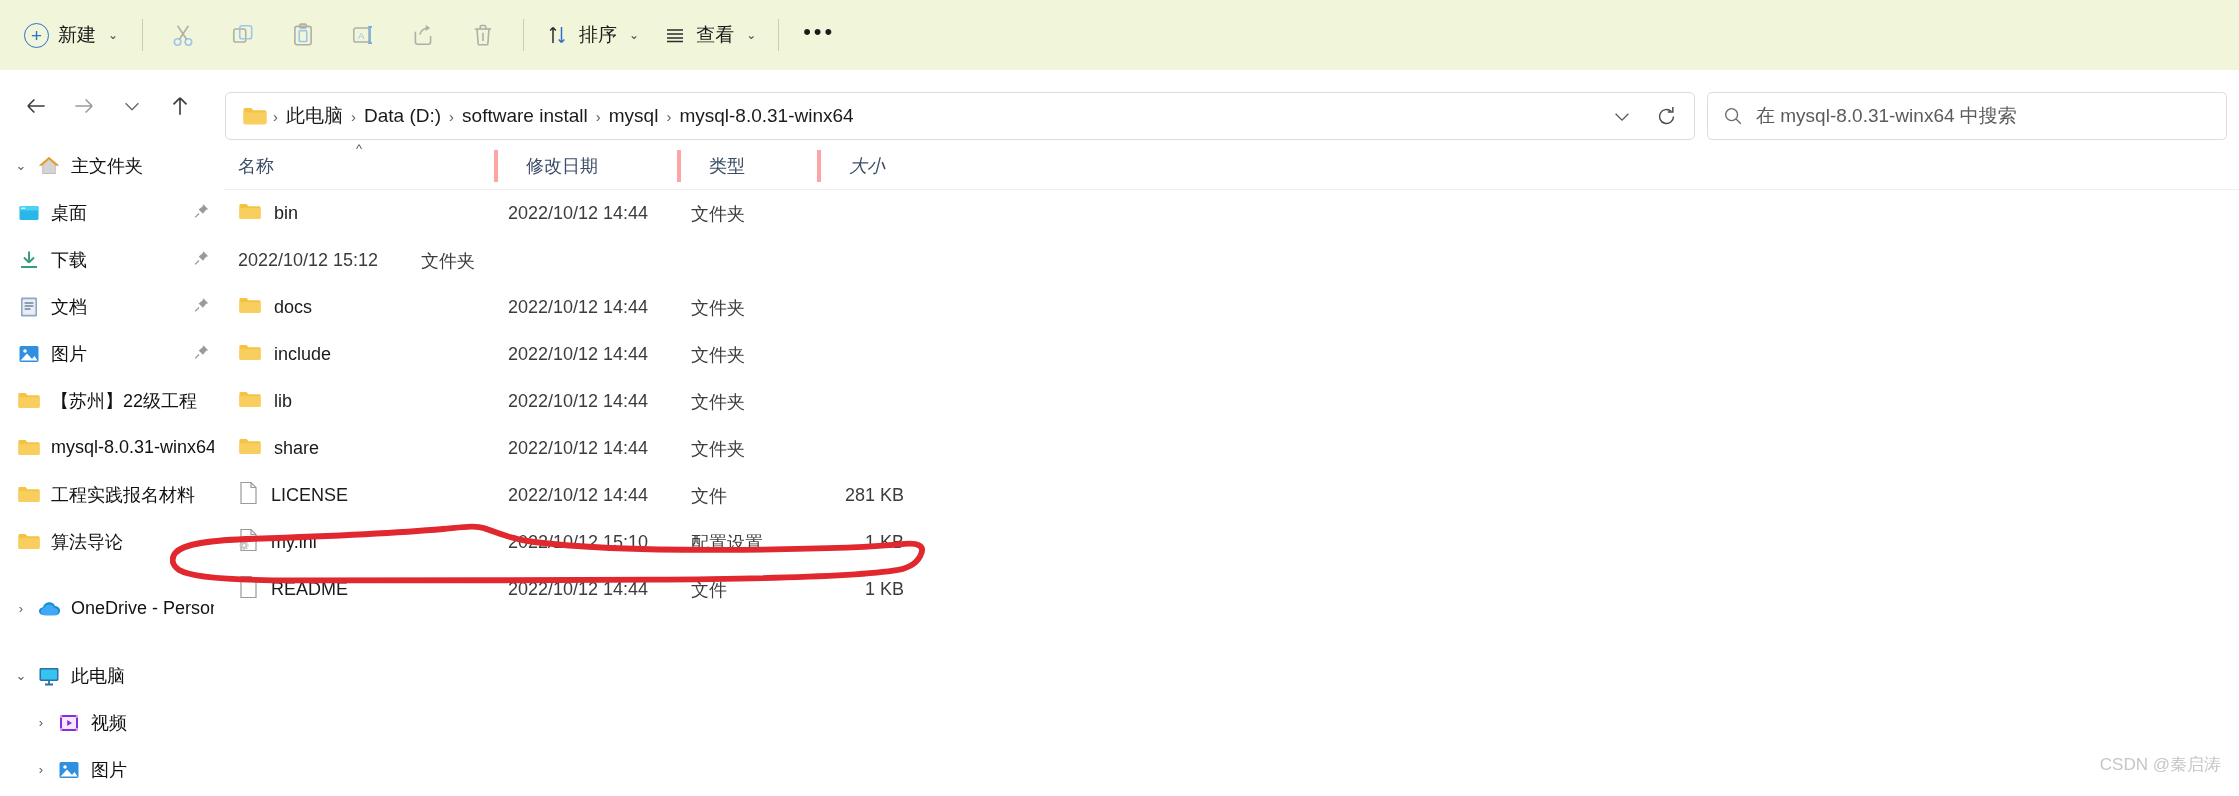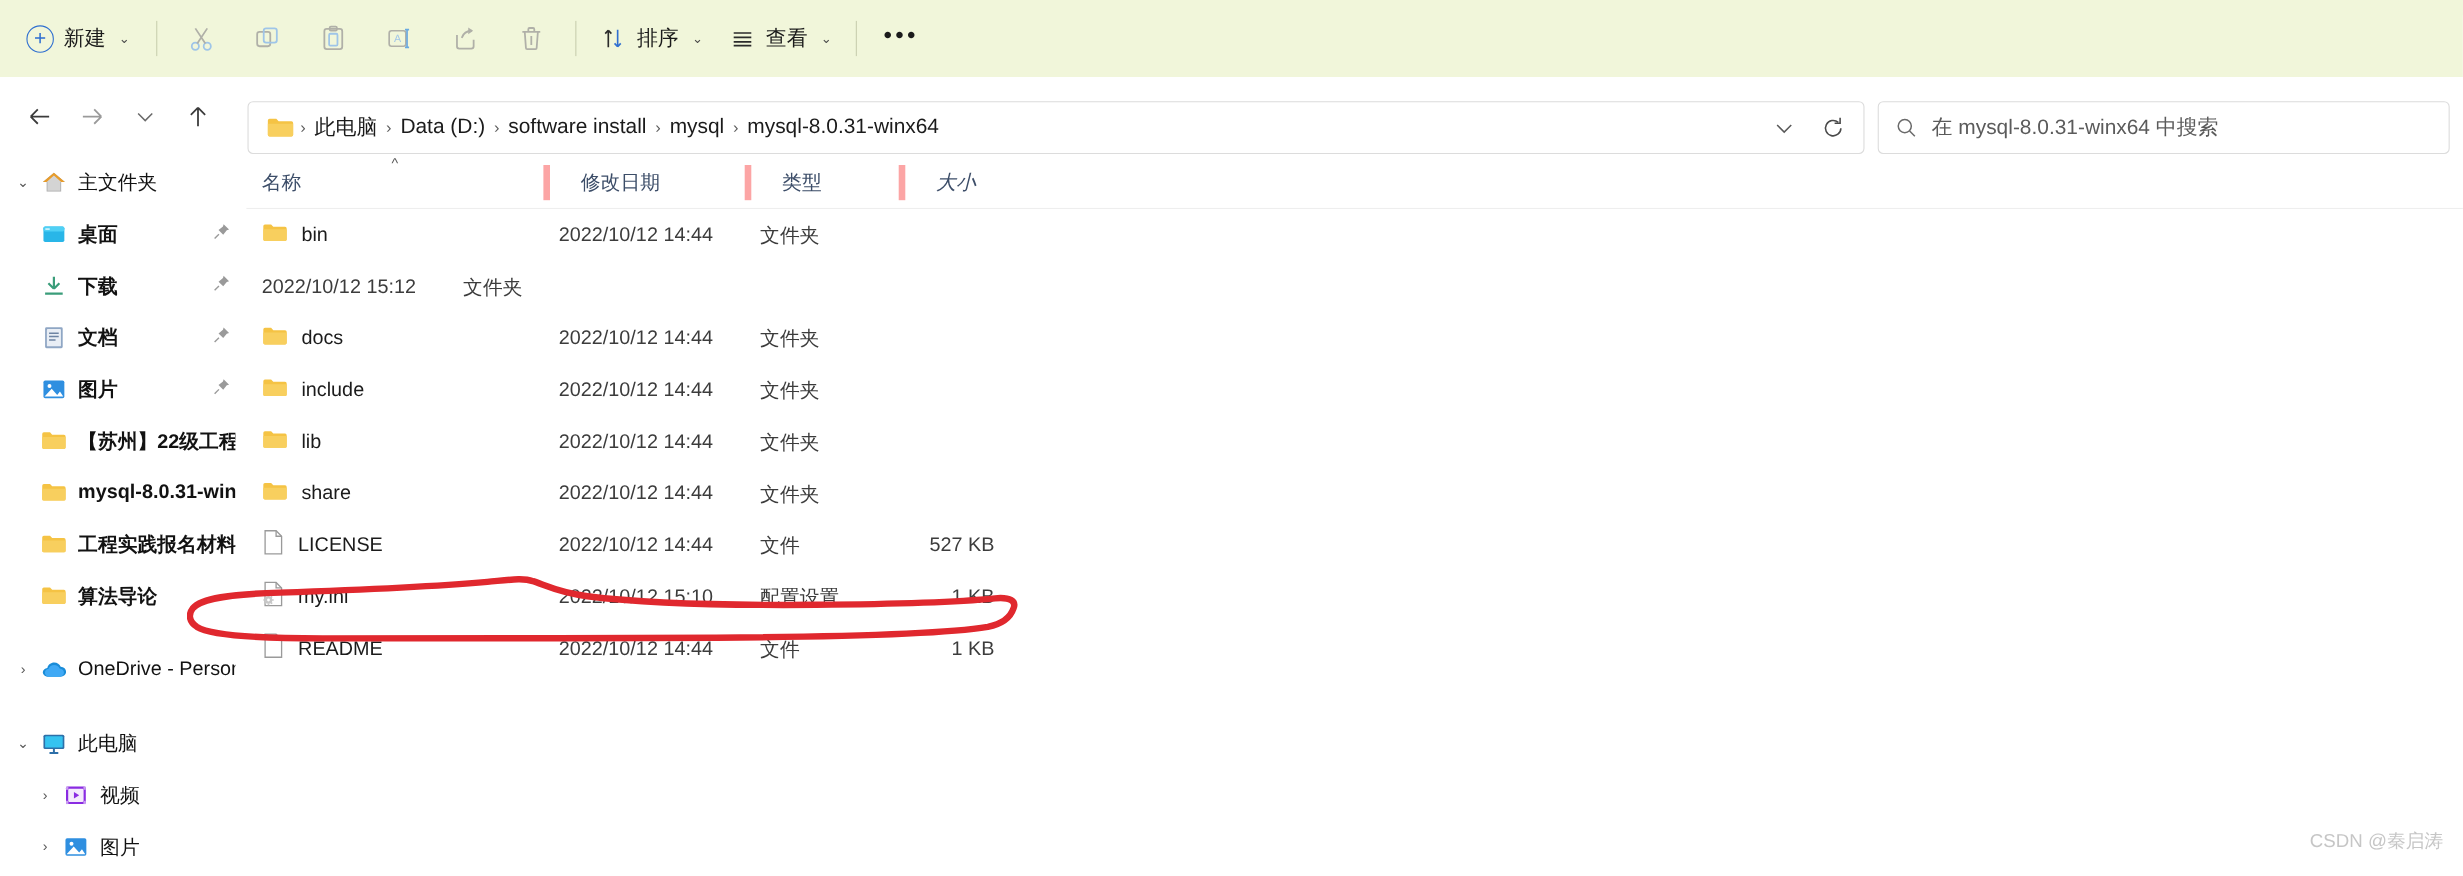--- a/index.html
+++ b/index.html
@@ -89,34 +89,34 @@
     padding-right:10px; border-radius:5px;
   }
   .sb-twisty {
     width:30px; min-width:30px; display:flex; align-items:center; justify-content:center;
     color:#5a5a5a; font-size:13px;
   }
   .sb-icon { width:26px; min-width:26px; height:26px; display:flex; align-items:center; justify-content:center; margin-right:9px; }
   .sb-label { font-size:18px; color:#121212; white-space:nowrap; overflow:hidden; }
   .sb-pin { position:absolute; right:14px; top:50%; transform:translateY(-50%); color:#9a9a9a; }
   .lvl0 { padding-left:6px; }
-  .lvl1 { padding-left:36px;font-weight:bold; }
+  .lvl1 { padding-left:16px; }
   .lvl1b { padding-left:6px; }
 
   
   .content { position:absolute; left:224px; top:142px; width:2015px; height:654px; background:#fff; }
   .col-head {
     position:relative; display:flex; align-items:center; height:48px;
     border-bottom:1px solid #eeeeee; color:#4a5a74; font-size:18px;
   }
   .ch {
     position:relative; height:32px; display:flex; align-items:center;
     padding-left:14px; color:#3c4d68; font-size:18px;
   }
-  .ch + .ch { border-left:6px solid #fca5a5;padding-left:28px; }
+  .ch + .ch { border-left:4px solid #fca5a5;padding-left:28px; }
   .sort-caret {
     position:absolute; top:-9px; left:50%; transform:translateX(-50%);
     font-size:13px; color:#5a5a5a;
   }
   .c-name { width:270px; }
   .c-date { width:183px; }
   .c-type { width:140px; }
   .c-size { width:105px;font-style:italic; }
 
   .row {
@@ -588,21 +588,21 @@
         <span>
           <svg width="21" height="24" viewBox="0 0 20 24">
             <path d="M2.5 1.5 H12.5 L17.5 6.5 V22.5 H2.5 Z" fill="#ffffff" stroke="#9a9a9a" stroke-width="1.2"></path>
             <path d="M12.5 1.5 V6.5 H17.5" fill="none" stroke="#9a9a9a" stroke-width="1.2"></path>
           </svg>
         </span>
         <span class="fname">LICENSE</span>
       </div>
       <div class="cell cell-date">2022/10/12 14:44</div>
       <div class="cell cell-type">文件</div>
-      <div class="cell cell-size">527 KB</div>
+      <div class="cell cell-size">281 KB</div>
     </div>
 
     <div class="row">
       <div class="cell cell-name">
         <span>
           <svg width="21" height="24" viewBox="0 0 20 24">
             <path d="M2.5 1.5 H12.5 L17.5 6.5 V22.5 H2.5 Z" fill="#ffffff" stroke="#9a9a9a" stroke-width="1.2"></path>
             <path d="M12.5 1.5 V6.5 H17.5" fill="none" stroke="#9a9a9a" stroke-width="1.2"></path>
             <g transform="translate(0.6,12.5)">
               <circle cx="5" cy="5" r="3.4" fill="#c7c7c7"></circle>

